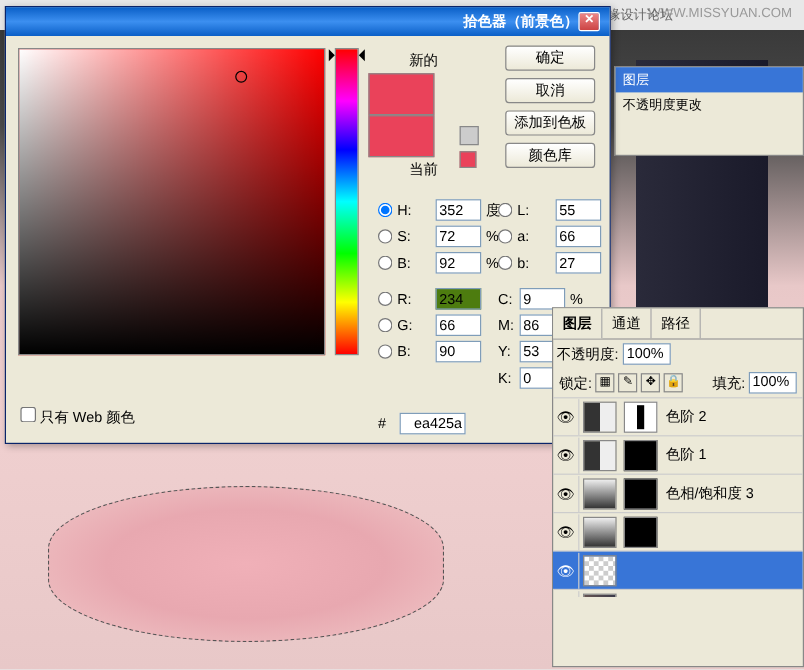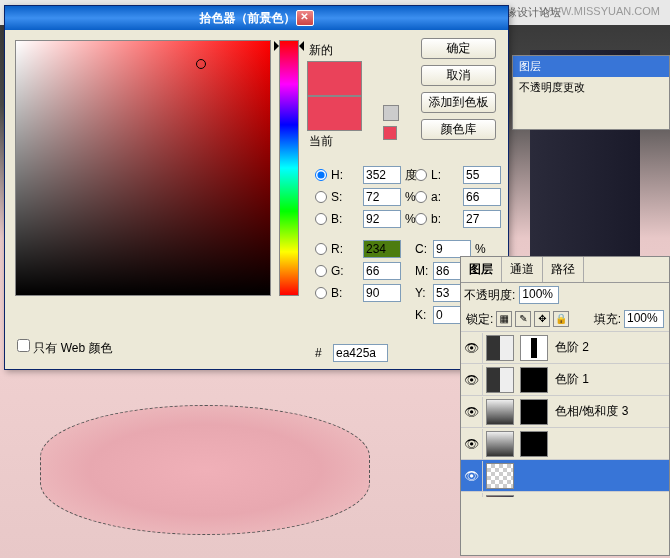--- a/index.html
+++ b/index.html
@@ -3,29 +3,29 @@
 <meta charset="utf-8">
 <style>
 *{box-sizing:border-box;margin:0;padding:0;font-family:"Microsoft YaHei",SimSun,sans-serif;font-size:12px}
 body{background:#e8e8e8;width:670px;height:558px;position:relative;overflow:hidden}
 .bg-photo{position:absolute;left:0;top:25px;width:670px;height:533px;background:linear-gradient(180deg,#3a3a3a 0%,#4a4a4a 15%,#e8c8c8 40%,#f0d0d0 60%,#e8c8c8 100%)}
 .lips{position:absolute;left:40px;top:380px;width:330px;height:130px;background:radial-gradient(ellipse at center,#f0b0b8 0%,#e8a8b0 50%,#f0c8c8 100%);border-radius:50%/40%;border:1px dashed #555}
 .face-right{position:absolute;right:30px;top:25px;width:110px;height:240px;background:linear-gradient(90deg,#2a2a3a,#1a1a2a)}
 .watermark{position:absolute;right:10px;top:5px;color:#999;font-size:11px}
 .forum-title{position:absolute;left:495px;top:5px;color:#666;font-size:11px}
 .dialog{position:absolute;left:4px;top:5px;width:505px;height:365px;background:#ece9d8;border:1px solid #0a246a;box-shadow:2px 2px 6px rgba(0,0,0,.3)}
-.titlebar{background:linear-gradient(180deg,#0a5fc7,#3c8ff0 50%,#0a5fc7);height:24px;color:#fff;padding:4px 8px;font-weight:bold;display:flex;justify-content:center}
+.titlebar{background:linear-gradient(180deg,#0a5fc7,#3c8ff0 50%,#0a5fc7);height:24px;color:#fff;padding:4px 8px;font-weight:bold;display:flex;justify-content:flex-end}
 .titlebar-btn{width:18px;height:16px;background:linear-gradient(180deg,#e88,#c44);border:1px solid #fff;border-radius:2px;color:#fff;text-align:center;line-height:12px;font-size:10px}
 .dialog-body{padding:10px;display:flex;gap:8px}
 .spectrum{width:256px;height:256px;background:linear-gradient(0deg,#000,transparent),linear-gradient(90deg,#fff,rgba(255,255,255,0)),#f00;border:1px solid #888;position:relative}
 .spectrum-cursor{position:absolute;width:10px;height:10px;border:1px solid #000;border-radius:50%;left:180px;top:18px}
 .hue-strip{width:20px;height:256px;background:linear-gradient(180deg,#f00 0%,#f0f 17%,#00f 33%,#0ff 50%,#0f0 67%,#ff0 83%,#f00 100%);border:1px solid #888;position:relative}
 .hue-arrow{position:absolute;top:0;left:-6px;width:0;height:0;border-top:5px solid transparent;border-bottom:5px solid transparent;border-left:5px solid #000}
 .hue-arrow-r{position:absolute;top:0;right:-6px;width:0;height:0;border-top:5px solid transparent;border-bottom:5px solid transparent;border-right:5px solid #000}
-.swatch-col{width:60px;text-align:left}
+.swatch-col{width:60px;text-align:right}
 .new-label,.cur-label{font-size:12px;padding:2px}
 .big-swatch{width:55px;height:35px;border:1px solid #888}
 .new-color{background:#ea425a}
 .cur-color{background:#ea425a}
 .small-swatch{width:14px;height:14px;background:#ea425a;border:1px solid #888;display:inline-block;margin-top:2px}
 .fields{position:absolute;left:310px;top:160px;width:190px}
 .field-row{display:flex;align-items:center;margin-bottom:4px;gap:4px}
 .field-row label{width:28px}
 .field-row input[type=text]{width:38px;height:18px;border:1px solid #7f9db9;padding:1px 2px}
 .radio{width:12px;height:12px}
@@ -181,21 +181,21 @@
     </div>
     <div class="field-row">
       <label style="width:14px">K:</label>
       <input type="text" value="0" style="">
       <span class="unit">%</span>
     </div>
   </div>
 
   <div class="hex-row field-row">
     <label style="width:14px">#</label>
-    <input type="text" style="width: 55px;" value="ea425a">
+    <input type="text" style="width: 55px; text-align: right;" value="ea425a">
   </div>
 
   <div class="web-only">
     <input type="checkbox" style="">
     <label>只有 Web 颜色</label>
   </div>
 </div>
 
 <div class="layers-panel">
   <div class="lp-tabs">

